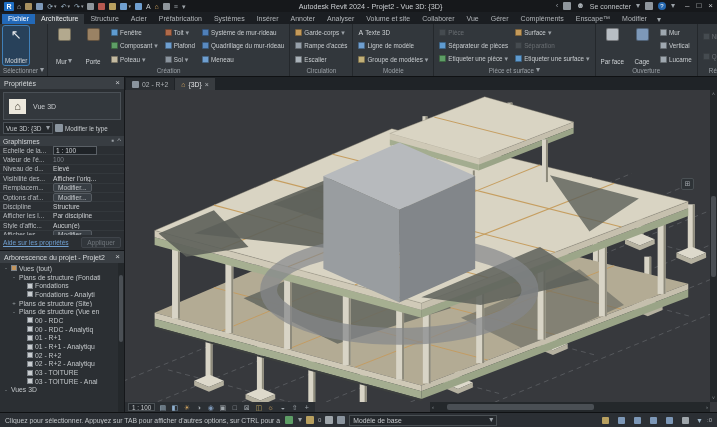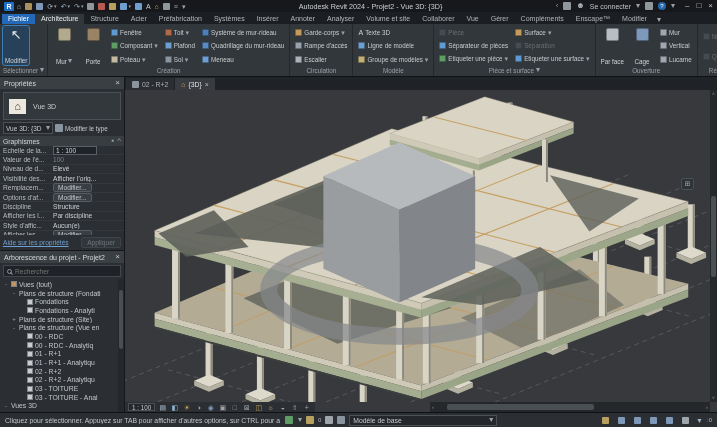--- a/index.html
+++ b/index.html
@@ -489,24 +489,20 @@
       <div class="propfooter" data-name="properties-footer">
         <span class="helplink" data-name="properties-help-link">Aide sur les propriétés</span>
         <span class="applybtn" data-name="apply-button">Appliquer</span>
       </div>
     </div>
 
     <div class="browser" data-name="project-browser-panel">
       <div class="pane-header" data-name="project-browser-header">
         <span data-name="project-browser-title">Arborescence du projet - Projet2</span>
         <span class="icon" data-name="project-browser-close-icon" style="color: rgb(198, 201, 204);">×</span>
-      </div>
-      <div class="searchrow" data-name="browser-search">
-        <span class="mag" data-name="search-icon"></span>
-        <input data-name="browser-search-input" placeholder="Rechercher" style="">
       </div>
       <div id="tree" data-name="project-tree">
         <div class="tscroll" data-name="tree-scrollbar">
             <div class="thumb"></div>
           </div>
       <div class="titem" data-name="tree-item-vues-tout" style="padding-left: 3px;">
             <span class="texp" data-name="tree-expander">-</span>
             <span class="tico views" data-name="views-icon"></span>
             <span data-name="tree-item-label">Vues (tout)</span>
           </div>

